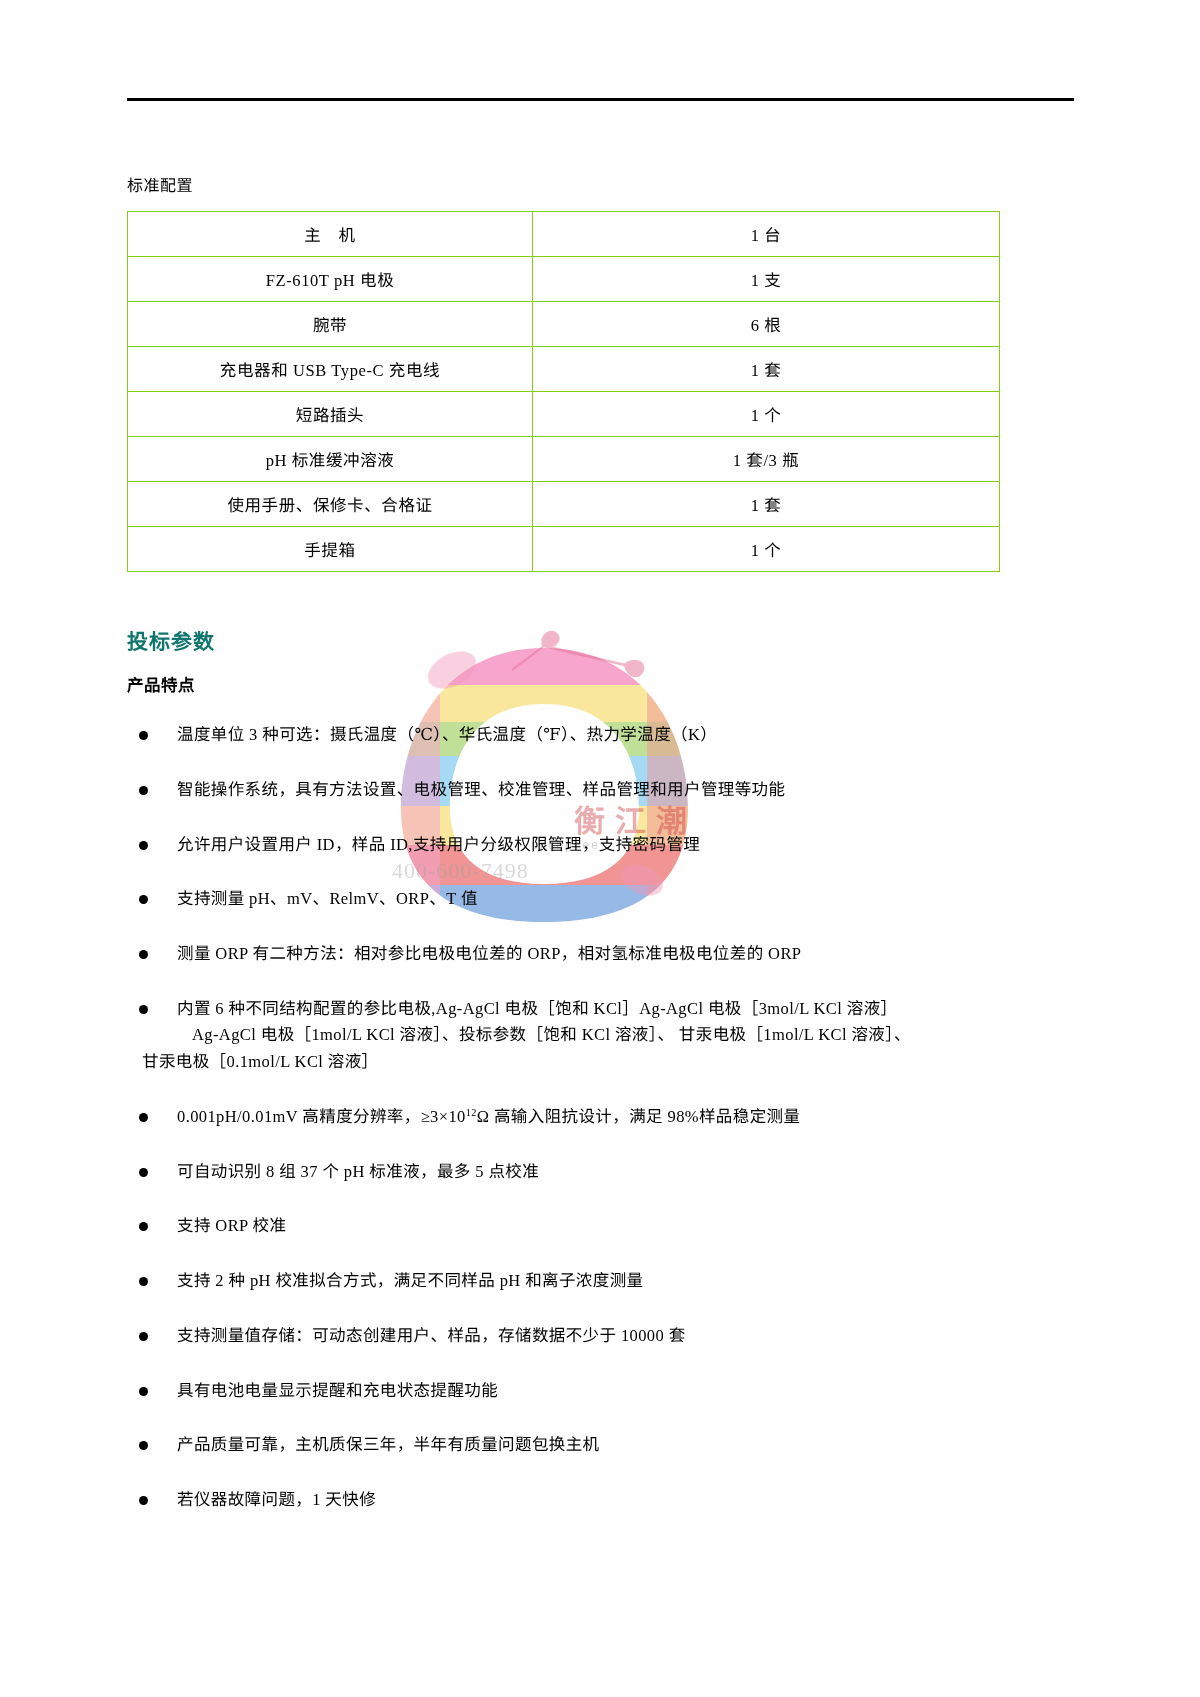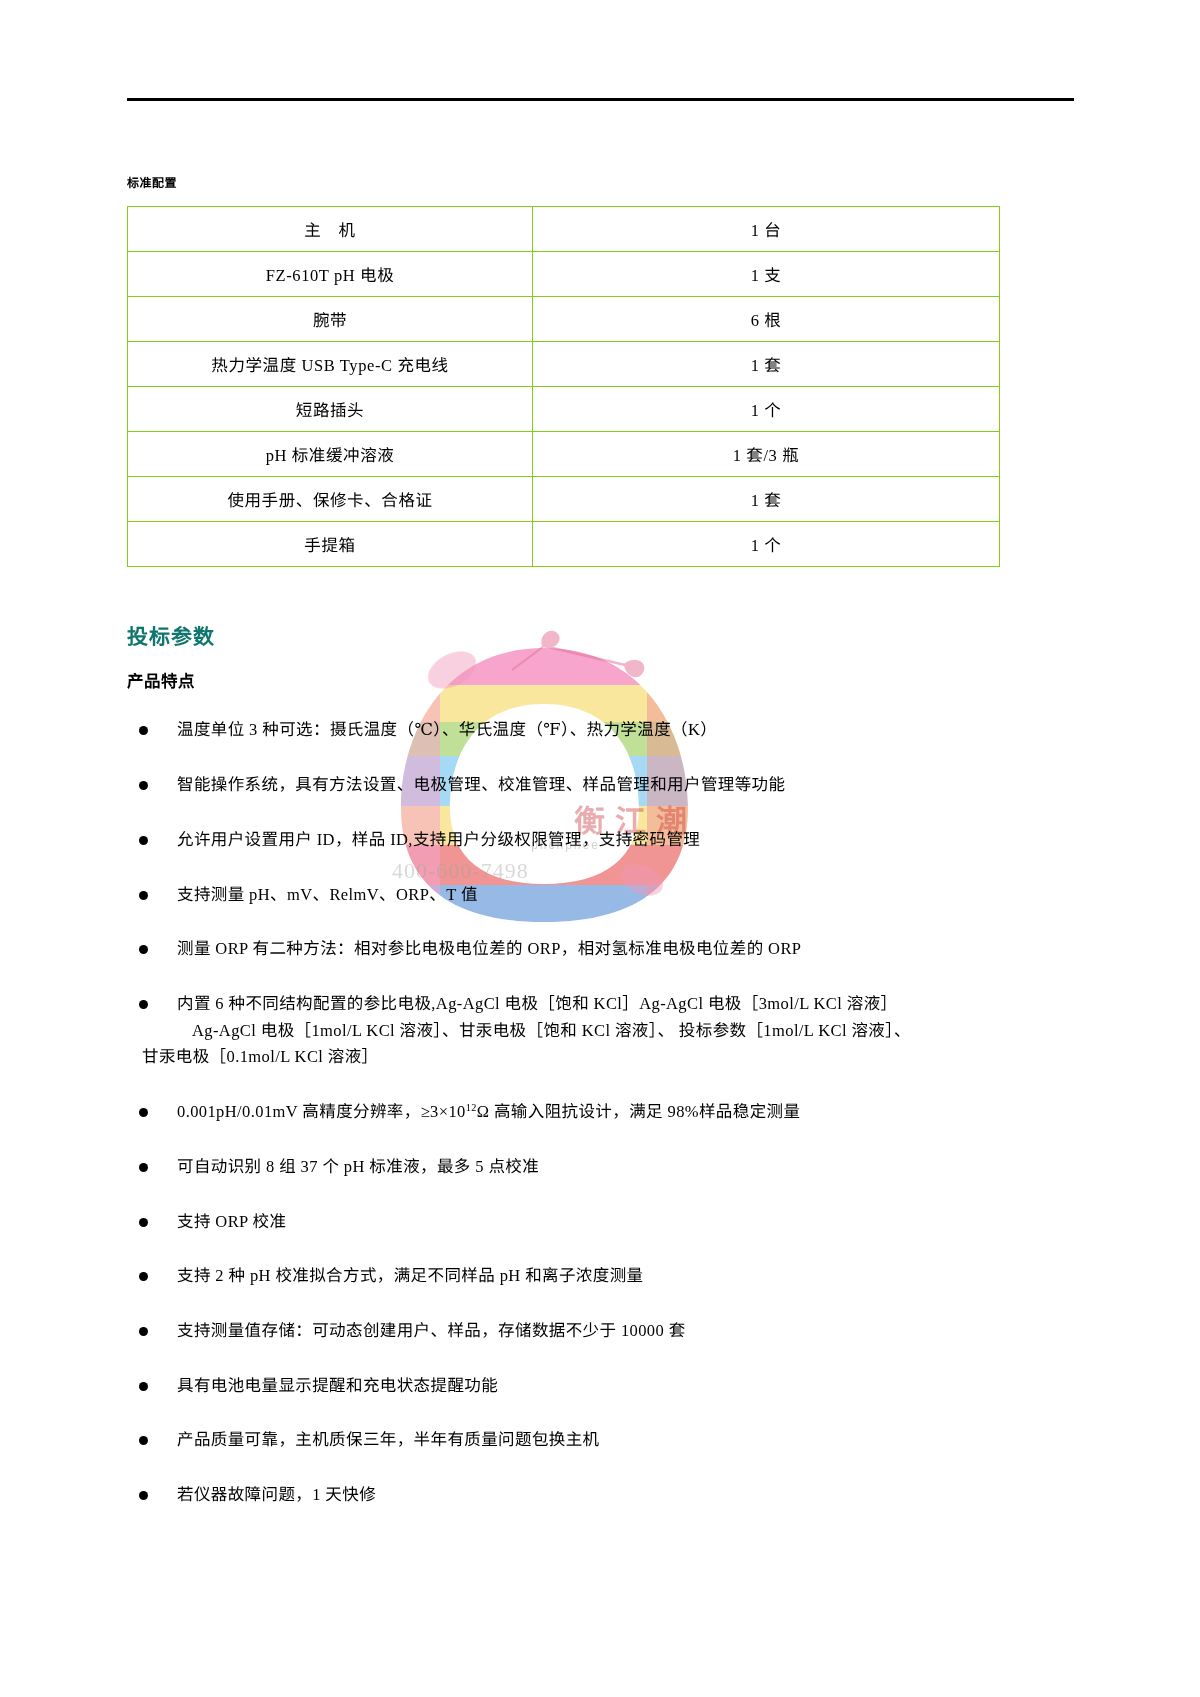--- a/index.html
+++ b/index.html
@@ -36,22 +36,22 @@
   .content {
     position: absolute;
     left: 127px;
     top: 176px;
     width: 950px;
   }
 
   
   .h-section {
     font-family: "Liberation Sans", "DejaVu Sans", sans-serif;
-    font-size: 12px;
-    font-weight: bold;
+    font-size: 16px;
+    font-weight: normal;
     letter-spacing: .5px;
     margin: 0 0 16px 0;
     line-height: 1.2;
   }
   .h-bid {
     font-family: "Liberation Sans", "DejaVu Sans", sans-serif;
     font-size: 21px;
     font-weight: bold;
     letter-spacing: 1px;
     margin: 0;
@@ -232,21 +232,21 @@
         </tr>
         <tr>
           <td class="c-item">FZ-610T pH 电极</td>
           <td class="c-qty">1 支</td>
         </tr>
         <tr>
           <td class="c-item">腕带</td>
           <td class="c-qty">6 根</td>
         </tr>
         <tr>
-          <td class="c-item">热力学温度 USB Type-C 充电线</td>
+          <td class="c-item">充电器和 USB Type-C 充电线</td>
           <td class="c-qty">1 套</td>
         </tr>
         <tr>
           <td class="c-item">短路插头</td>
           <td class="c-qty">1 个</td>
         </tr>
         <tr>
           <td class="c-item">pH 标准缓冲溶液</td>
           <td class="c-qty">1 套/3 瓶</td>
         </tr>
@@ -294,21 +294,21 @@
       </li>
 
       <li>
         <span class="bullet"></span>
         <span>测量 ORP 有二种方法：相对参比电极电位差的 ORP，相对氢标准电极电位差的 ORP</span>
       </li>
 
       <li>
         <span class="bullet"></span>
         <span>内置 6 种不同结构配置的参比电极,Ag-AgCl 电极［饱和 KCl］Ag-AgCl 电极［3mol/L KCl 溶液］</span>
-        <span class="cont-line indent-1">Ag-AgCl 电极［1mol/L KCl 溶液］、甘汞电极［饱和 KCl 溶液］、 投标参数［1mol/L KCl 溶液］、</span>
+        <span class="cont-line indent-1">Ag-AgCl 电极［1mol/L KCl 溶液］、投标参数［饱和 KCl 溶液］、 甘汞电极［1mol/L KCl 溶液］、</span>
         <span class="cont-line indent-0">甘汞电极［0.1mol/L KCl 溶液］</span>
       </li>
 
       <li>
         <span class="bullet"></span>
         <span>0.001pH/0.01mV 高精度分辨率，≥3×10<sup>12</sup>Ω 高输入阻抗设计，满足 98%样品稳定测量</span>
       </li>
 
       <li>
         <span class="bullet"></span>

